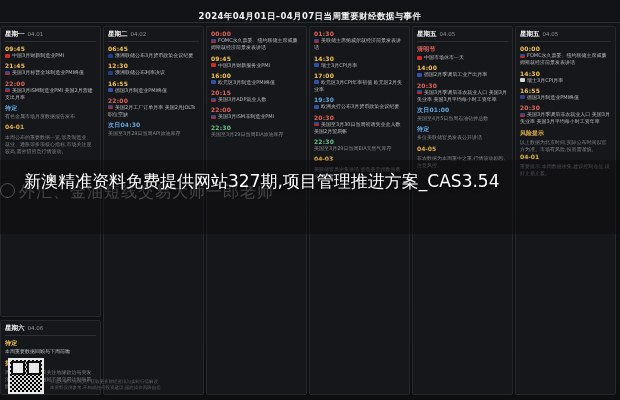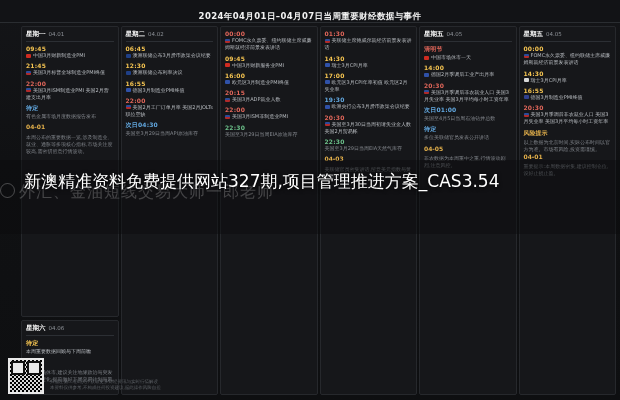--- a/index.html
+++ b/index.html
@@ -35,21 +35,21 @@
     font-size: 8.5px;
     letter-spacing: 0.4px;
     color: #f2f2f2;
     font-weight: bold;
     margin-top: 12px;
   }
   .grid {
     display: grid;
     grid-template-columns: repeat(6, 1fr);
     gap: 2px;
-    padding: 3px 4px 0 21px;
+    padding: 3px 4px 0 0;
     height: 372px;
     box-sizing: border-box;
   }
   .col {
     display: flex;
     flex-direction: column;
     gap: 3px;
     min-width: 0;
   }
   .card {

